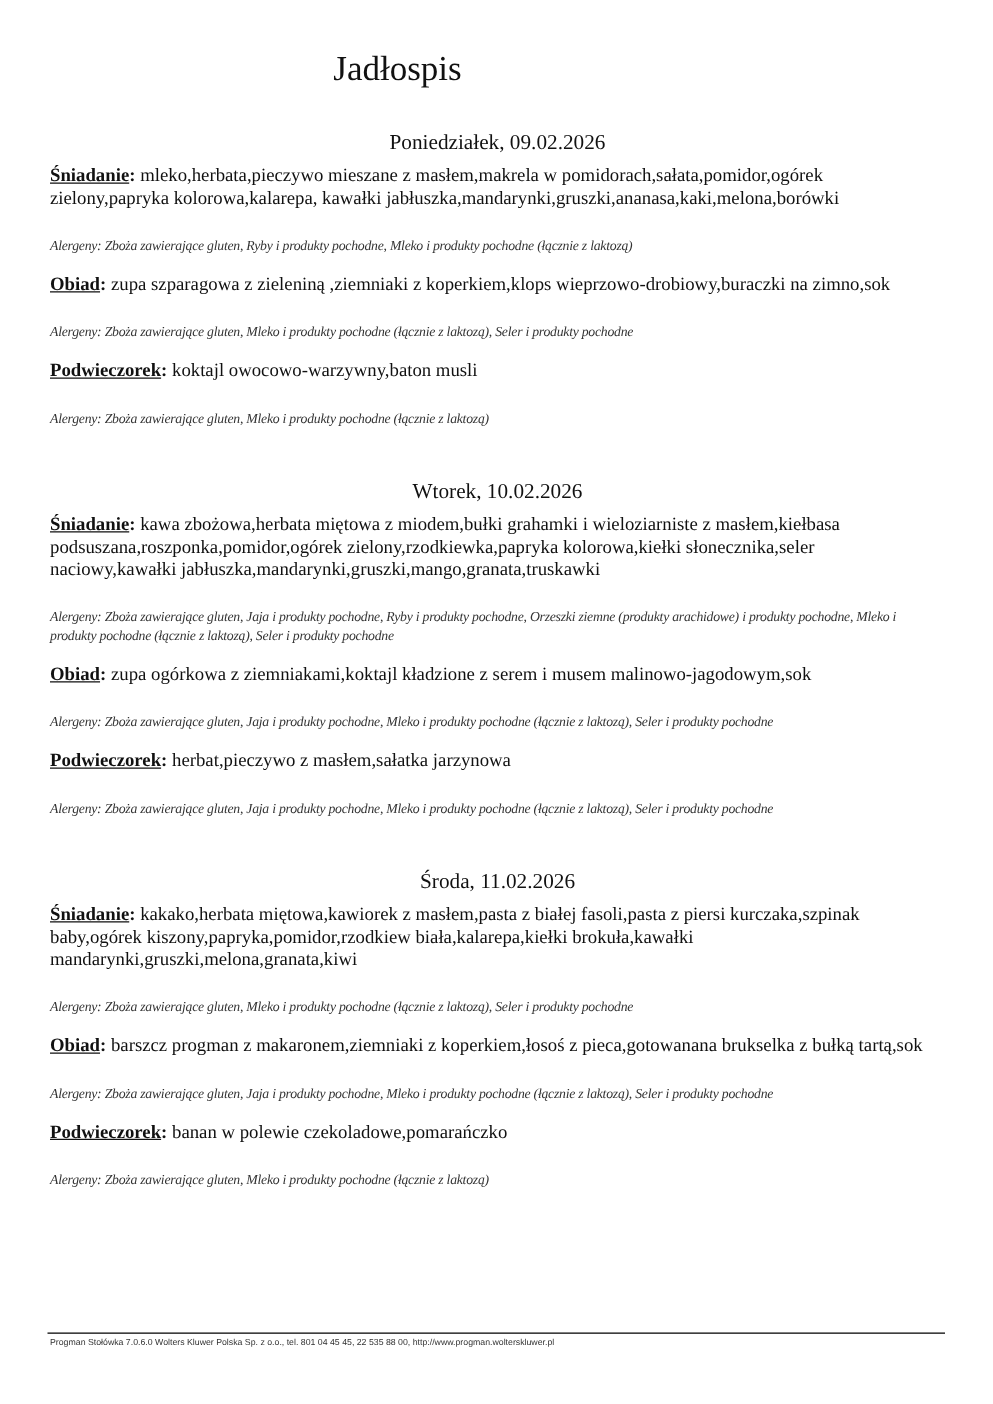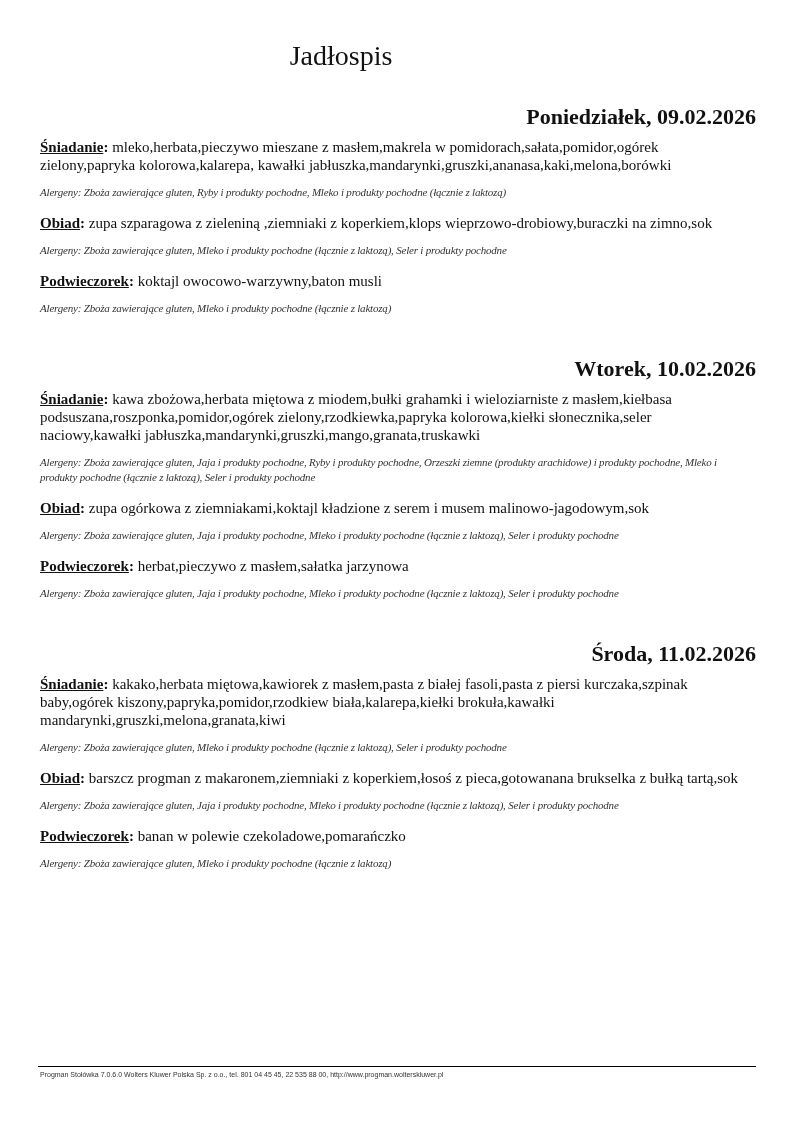--- a/index.html
+++ b/index.html
@@ -1,26 +1,26 @@
 <!DOCTYPE html>
 <html><head>
 <meta charset="utf-8">
 <style>
   html, body { margin: 0; padding: 0; background: #ffffff; }
   body { width: 794px; height: 1123px; position: relative; font-family: "Liberation Serif", serif; color: #111; }
   .page { position: absolute; left: 0; top: 0; width: 794px; height: 1123px; }
-  .title { position: absolute; top: 40px; left: 0; width: 636px; text-align: center; font-size: 28px; font-family: "Liberation Serif", serif; padding-left: 23px; }
+  .title { position: absolute; top: 40px; left: 0; width: 636px; text-align: center; font-size: 28px; font-family: "Liberation Serif", serif; }
   .content { position: absolute; left: 40px; top: 104px; width: 716px; }
   .day { margin-bottom: 40px; }
-  .day-header { text-align: right; font-weight: bold; font-size: 22px; margin: 0 0 8px 0; }
+  .day-header { text-align: center; font-weight: normal; font-size: 17px; margin: 0 0 8px 0; }
   .meal { margin-bottom: 14px; }
   .meal-line { font-size: 15px; line-height: 18px; }
   .meal-label { font-weight: bold; }
   .meal-label .lbl { text-decoration: underline; text-align: right; }
-  .allergens { font-style: italic; font-size: 11px; line-height: 15px; color: #333; margin-top: 11px; letter-spacing: -0.2px; }
+  .allergens { font-style: italic; font-size: 11px; line-height: 15px; color: #333; margin-top: 22px; letter-spacing: -0.2px; }
   .footer-rule { position: absolute; left: 38px; top: 1066px; width: 718px; border-top: 1px solid #000; }
   .footer { position: absolute; left: 40px; top: 1071px; font-family: "Liberation Sans", sans-serif; font-size: 7px; color: #333; }
 </style>
 </head>
 <body>
 
 <div class="page">
   <div class="title">Jadłospis</div>
 
   <div class="content">

